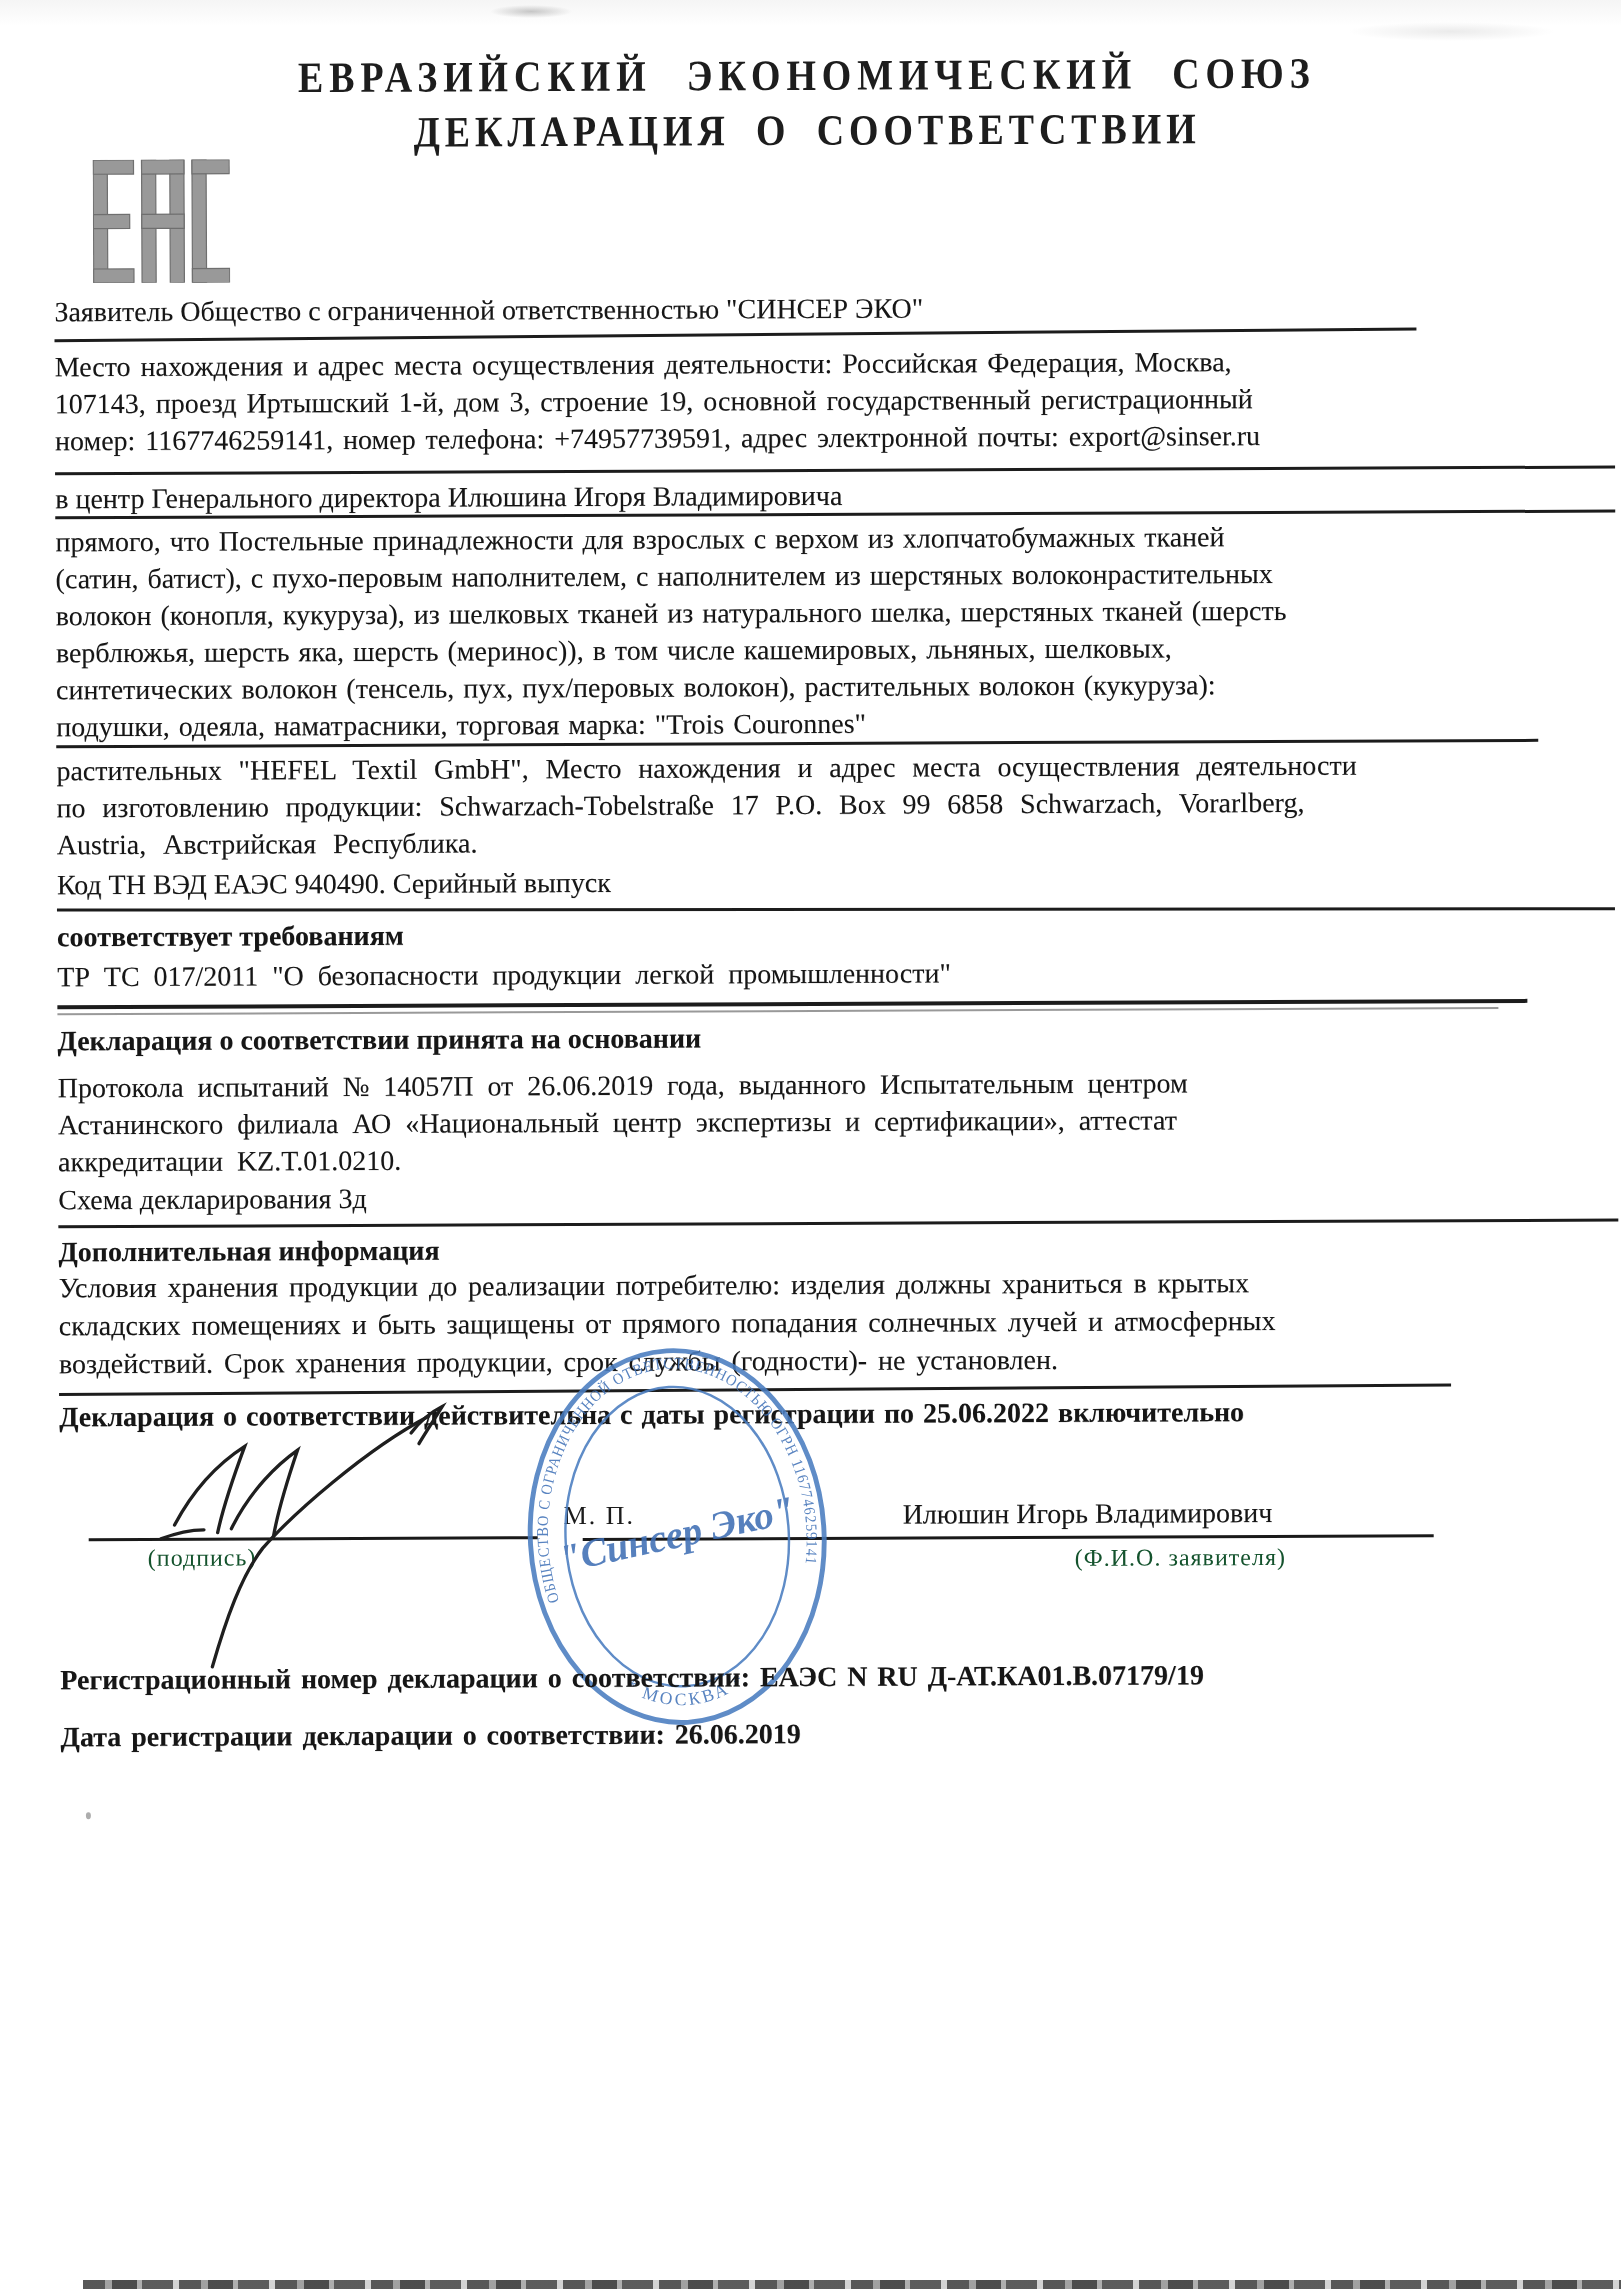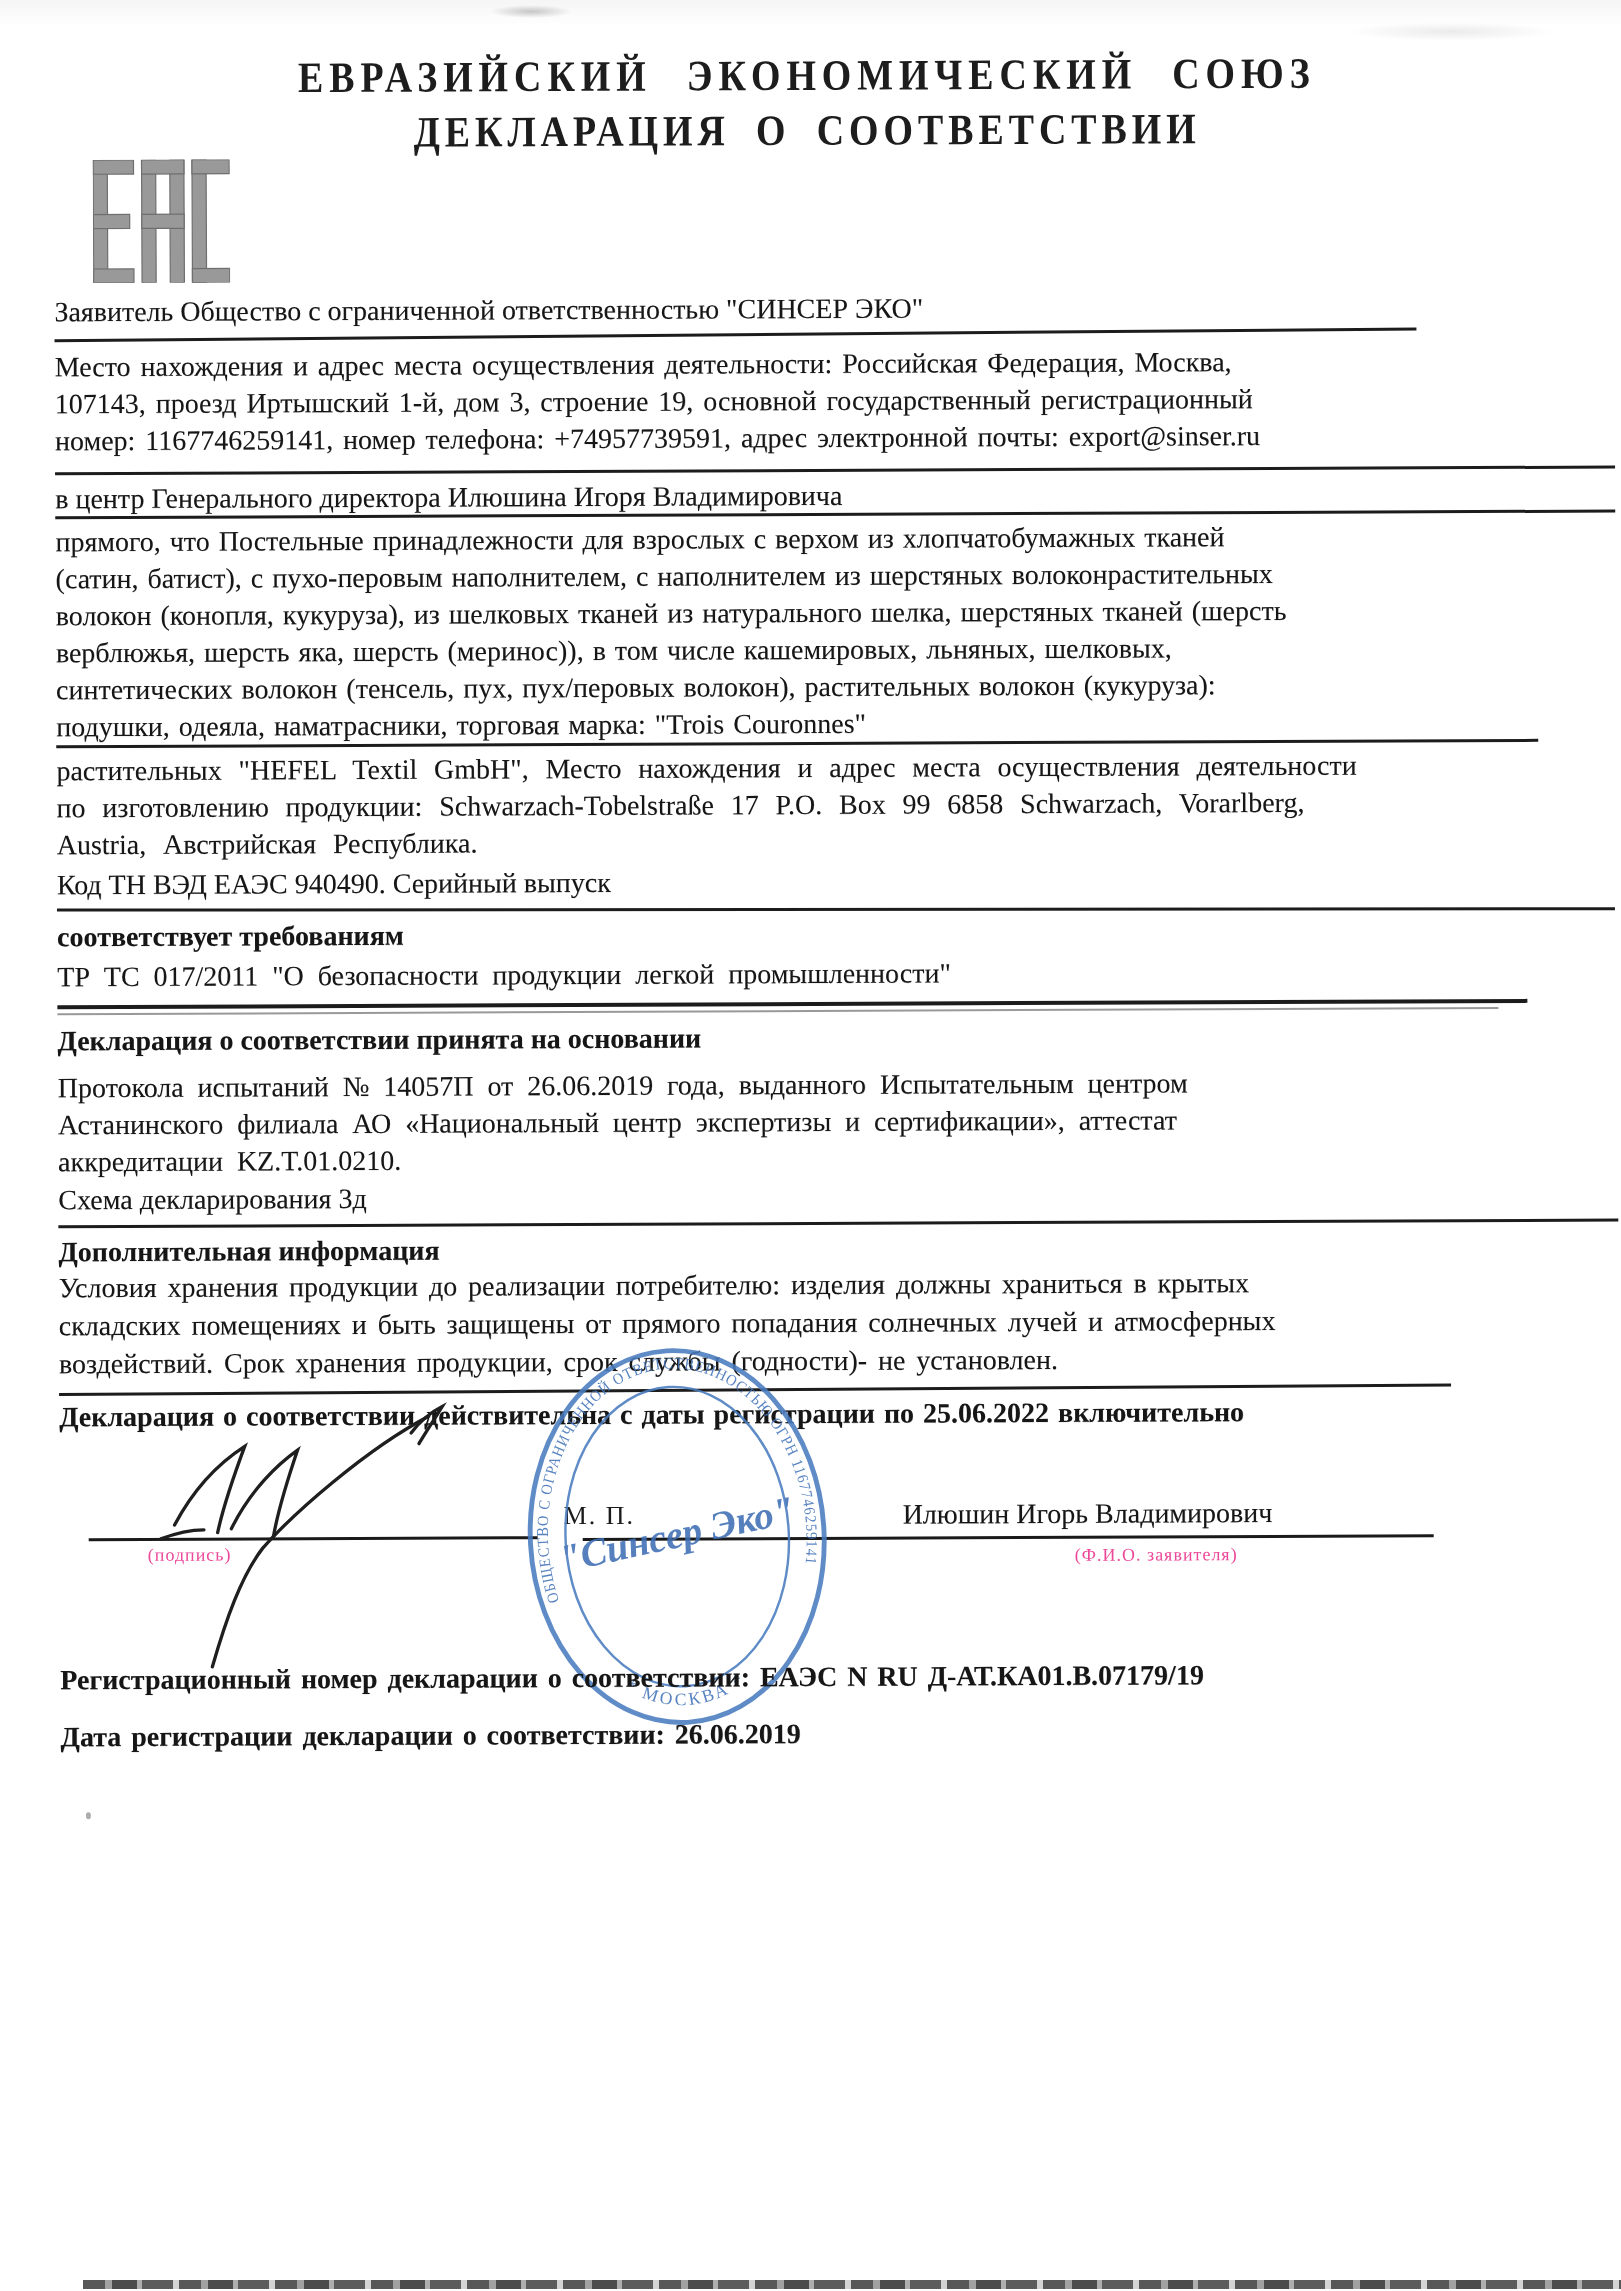--- a/index.html
+++ b/index.html
@@ -11,21 +11,21 @@
   .content{position:absolute;inset:0;transform:rotate(-0.25deg);transform-origin:50% 40%;}
   .abs{position:absolute;}
   .title{left:0;right:0;text-align:center;font-weight:bold;color:#1d1d1d;}
   .title1{top:53px;font-size:38px;letter-spacing:5.9px;word-spacing:19.6px;transform:scaleY(1.14);}
   .title2{top:108px;font-size:38px;letter-spacing:4.9px;word-spacing:11.8px;transform:scaleY(1.14);}
   .blk{left:57px;width:1517px;font-size:28px;line-height:37px;text-shadow:0.3px 0.3px 0 rgba(25,25,25,0.3);}
   .blk b{font-weight:normal;}
   .pre{white-space:pre-line;}
   .rule{position:absolute;height:2.9px;background:#1c1c1c;}
   .sigline{position:absolute;height:2.5px;background:#1a1a1a;}
-  .cap{font-size:18px;letter-spacing:1px;color:#ec4899;}
+  .cap{font-size:24px;letter-spacing:1px;color:#14532d;}
   .ws2{word-spacing:2px;}.ws3{word-spacing:2.9px;}.ws4{word-spacing:3.9px;}
   .ws7{word-spacing:6.9px;}.ws10{word-spacing:9.8px;}
   .bold-line{font-weight:bold;}
   .mp{font-size:26px;letter-spacing:2px;color:#1b1b1b;}
   .stamp-wrap{left:510px;top:1335px;width:329px;height:402px;transform:rotate(-3deg);opacity:0.88;}
   .sig-wrap{left:74px;top:1387px;width:421px;height:294px;}
   .eac-wrap{left:96px;top:157px;width:137px;height:123px;}
   .top-shade{left:0;top:0;width:1621px;height:25.5px;background:linear-gradient(#ededed,rgba(255,255,255,0));opacity:.55;}
   .smudge1{left:490px;top:4.9px;width:82px;height:12.7px;background:radial-gradient(closest-side,#b5b5b5,rgba(255,255,255,0));opacity:.75;}
   .smudge2{left:1348px;top:21.6px;width:206px;height:19.6px;background:radial-gradient(closest-side,#e2e2e2,rgba(255,255,255,0));opacity:.7;}

